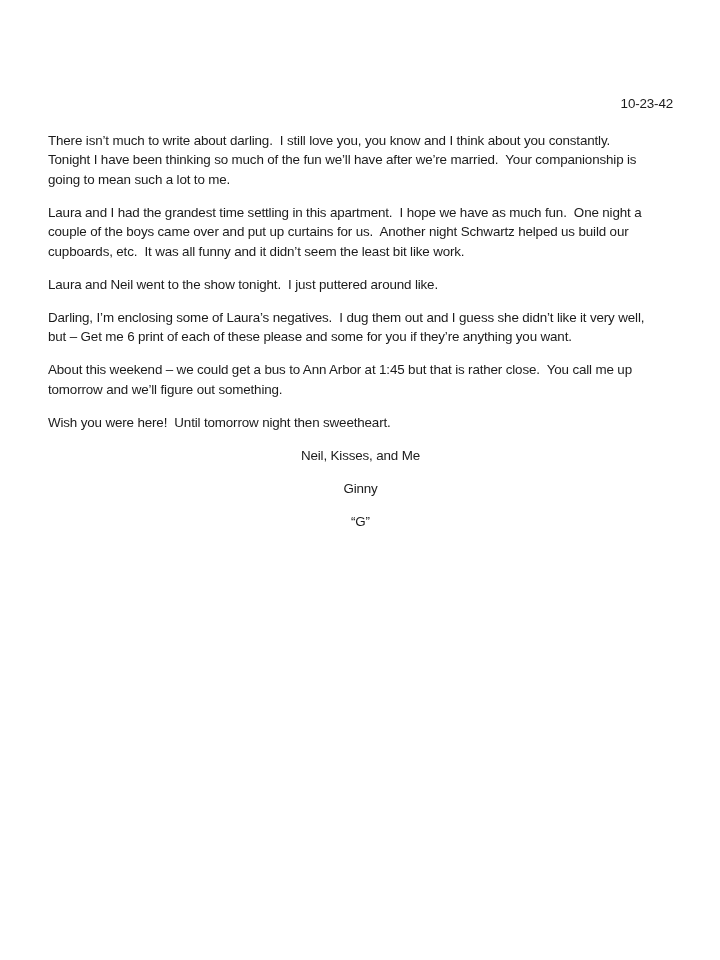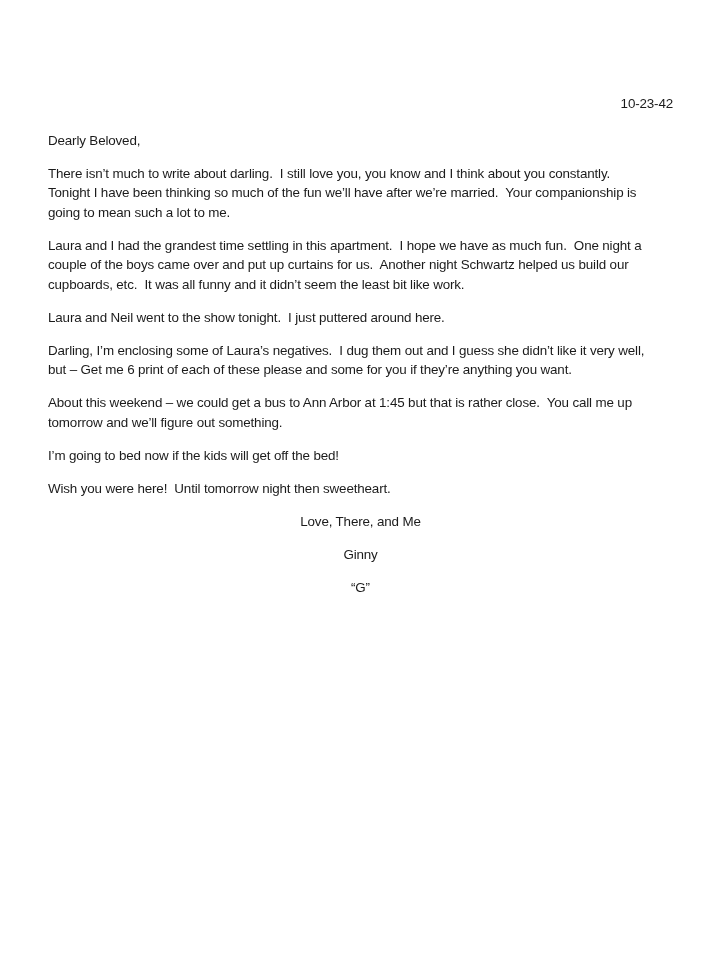--- a/index.html
+++ b/index.html
@@ -40,31 +40,29 @@
   .center {
     text-align: center;
   }
 </style>
 </head>
 <body>
 
 <div class="page">
   <div class="content">
     <p class="date">10-23-42</p>
-    <p class="salutation">Dearly Beloved,</p>
     <p class="para">There isn’t much to write about darling.  I still love you, you know and I think about you constantly.
 Tonight I have been thinking so much of the fun we’ll have after we’re married.  Your companionship is
 going to mean such a lot to me.</p>
     <p class="para">Laura and I had the grandest time settling in this apartment.  I hope we have as much fun.  One night a
 couple of the boys came over and put up curtains for us.  Another night Schwartz helped us build our
 cupboards, etc.  It was all funny and it didn’t seem the least bit like work.</p>
-    <p class="para">Laura and Neil went to the show tonight.  I just puttered around here.</p>
+    <p class="para">Laura and Neil went to the show tonight.  I just puttered around like.</p>
     <p class="para">Darling, I’m enclosing some of Laura’s negatives.  I dug them out and I guess she didn’t like it very well,
 but – Get me 6 print of each of these please and some for you if they’re anything you want.</p>
     <p class="para">About this weekend – we could get a bus to Ann Arbor at 1:45 but that is rather close.  You call me up
 tomorrow and we’ll figure out something.</p>
-    <p class="para">I’m going to bed now if the kids will get off the bed!</p>
     <p class="para">Wish you were here!  Until tomorrow night then sweetheart.</p>
-    <p class="center">Love, There, and Me</p>
+    <p class="center">Neil, Kisses, and Me</p>
     <p class="center">Ginny</p>
     <p class="center">“G”</p>
   </div>
 </div>
 
 </body></html>

